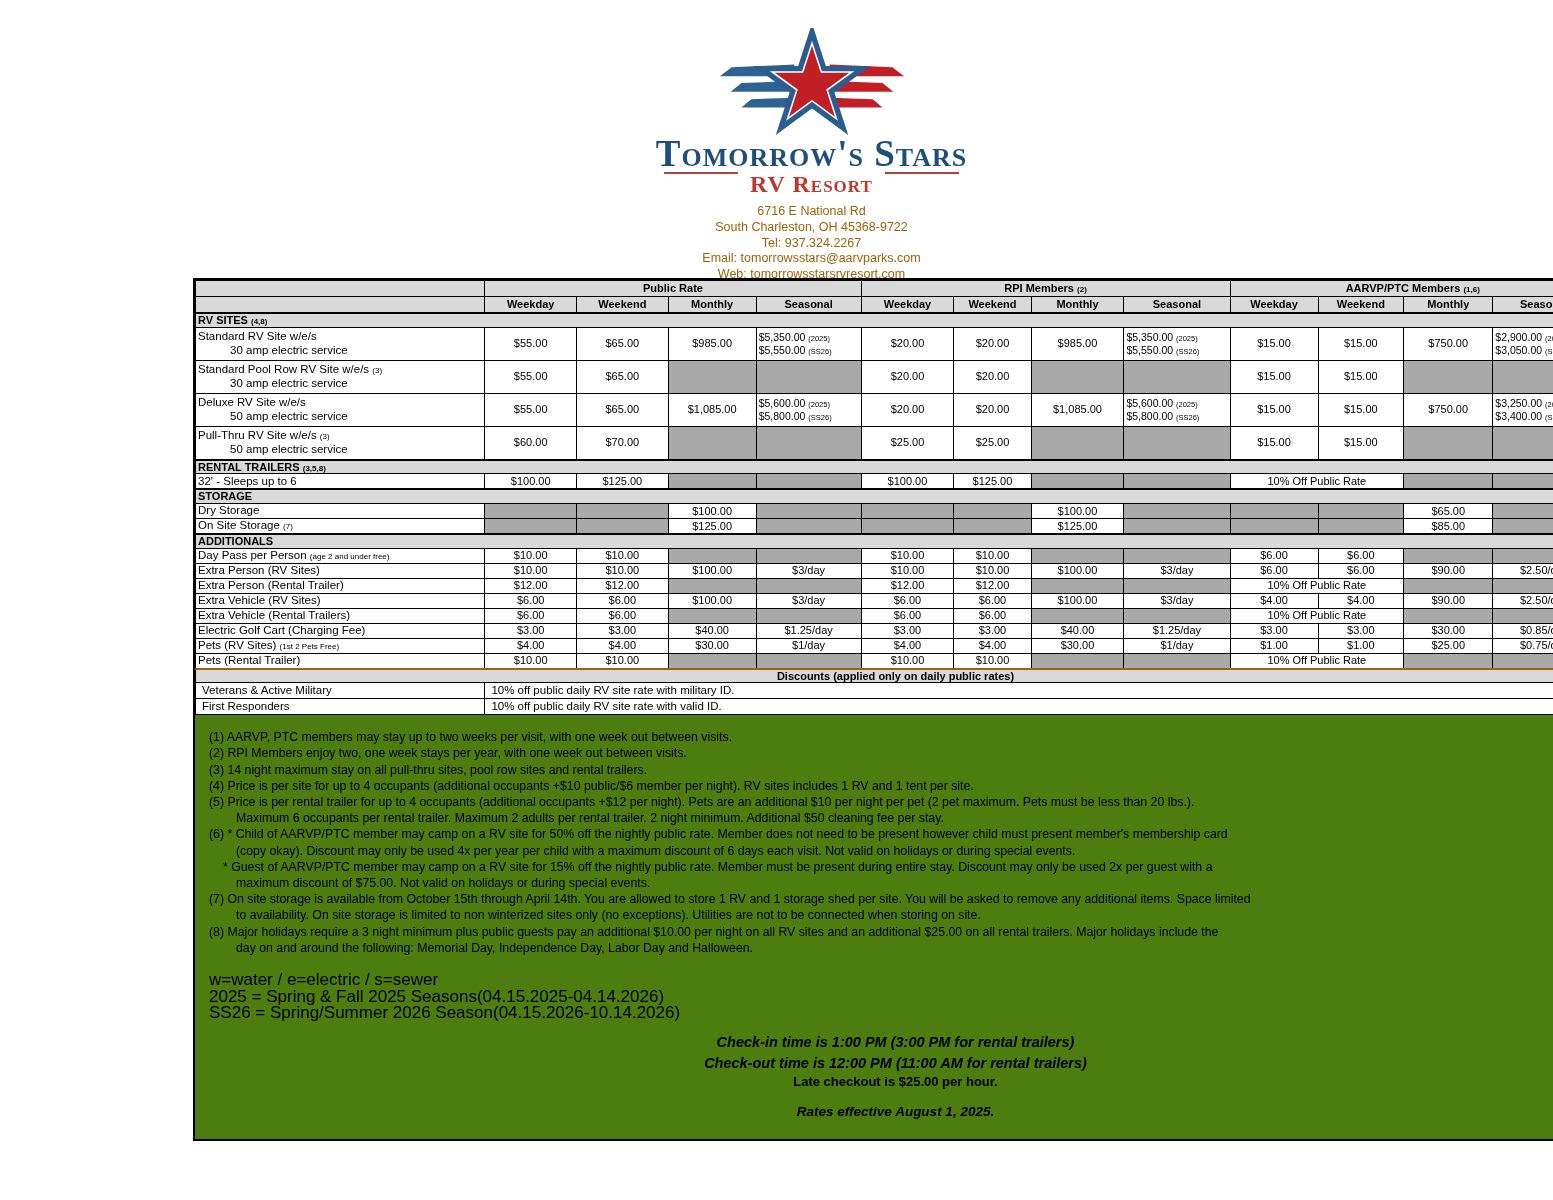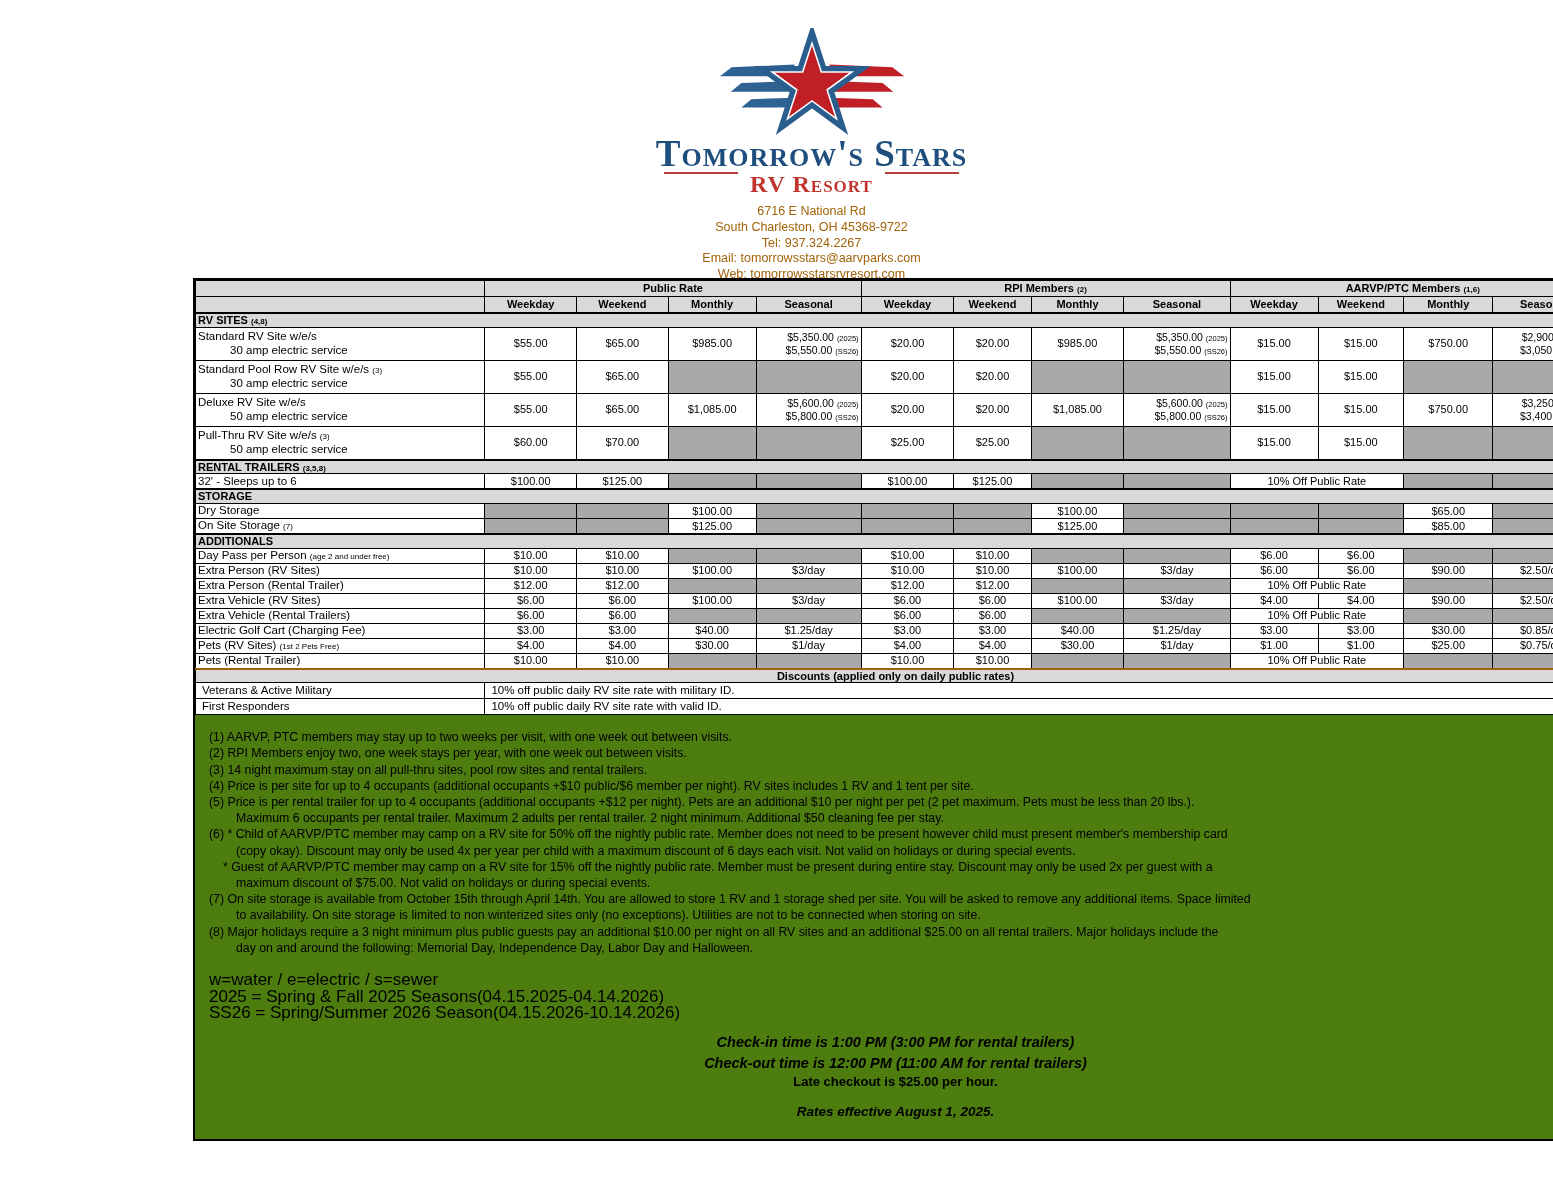--- a/index.html
+++ b/index.html
@@ -29,21 +29,21 @@
   }
   table.rates{width:100%;border-collapse:collapse;table-layout:fixed;}
   table.rates td{border:1px solid #000;padding:0 2px;vertical-align:middle;line-height:1.15;overflow:hidden;}
   thead td{background:#d9d9d9;font-weight:bold;text-align:center;font-size:11px;height:15px;}
   thead tr.sub td{border-bottom:2px solid #000;}
   td.gs{border-left:2px solid #000;}
   td.val{text-align:center;font-size:11px;background:#fff;}
   td.blocked{background:#a9a9a9;}
   td.lbl{text-align:left;padding-left:4px;font-size:11.5px;background:#fff;}
   .lbl2{padding-left:32px;}
-  td.seasonal{font-size:10.5px;text-align:right;padding-left:5px;background:#fff;line-height:1.3;}
+  td.seasonal{font-size:10.5px;text-align:left;padding-left:5px;background:#fff;line-height:1.3;}
   .note{font-size:8px;font-weight:inherit;}
   .sm{font-size:7.5px;}
   tr.two td{height:32px;}
   tr.one td{height:14px;}
   tr.section-row td{
     background:#d9d9d9;font-weight:bold;font-size:11px;text-align:left;
     height:12px;border-top:2px solid #000;
   }
   tr.banner-row td{background:#d9d9d9;font-weight:bold;font-size:11px;text-align:center;height:12px;border-top:2px solid #a16207;margin-top:44px;}
   tr.wide-row td{font-size:11.5px;text-align:left;padding-left:6px;height:15px;background:#fff;}

